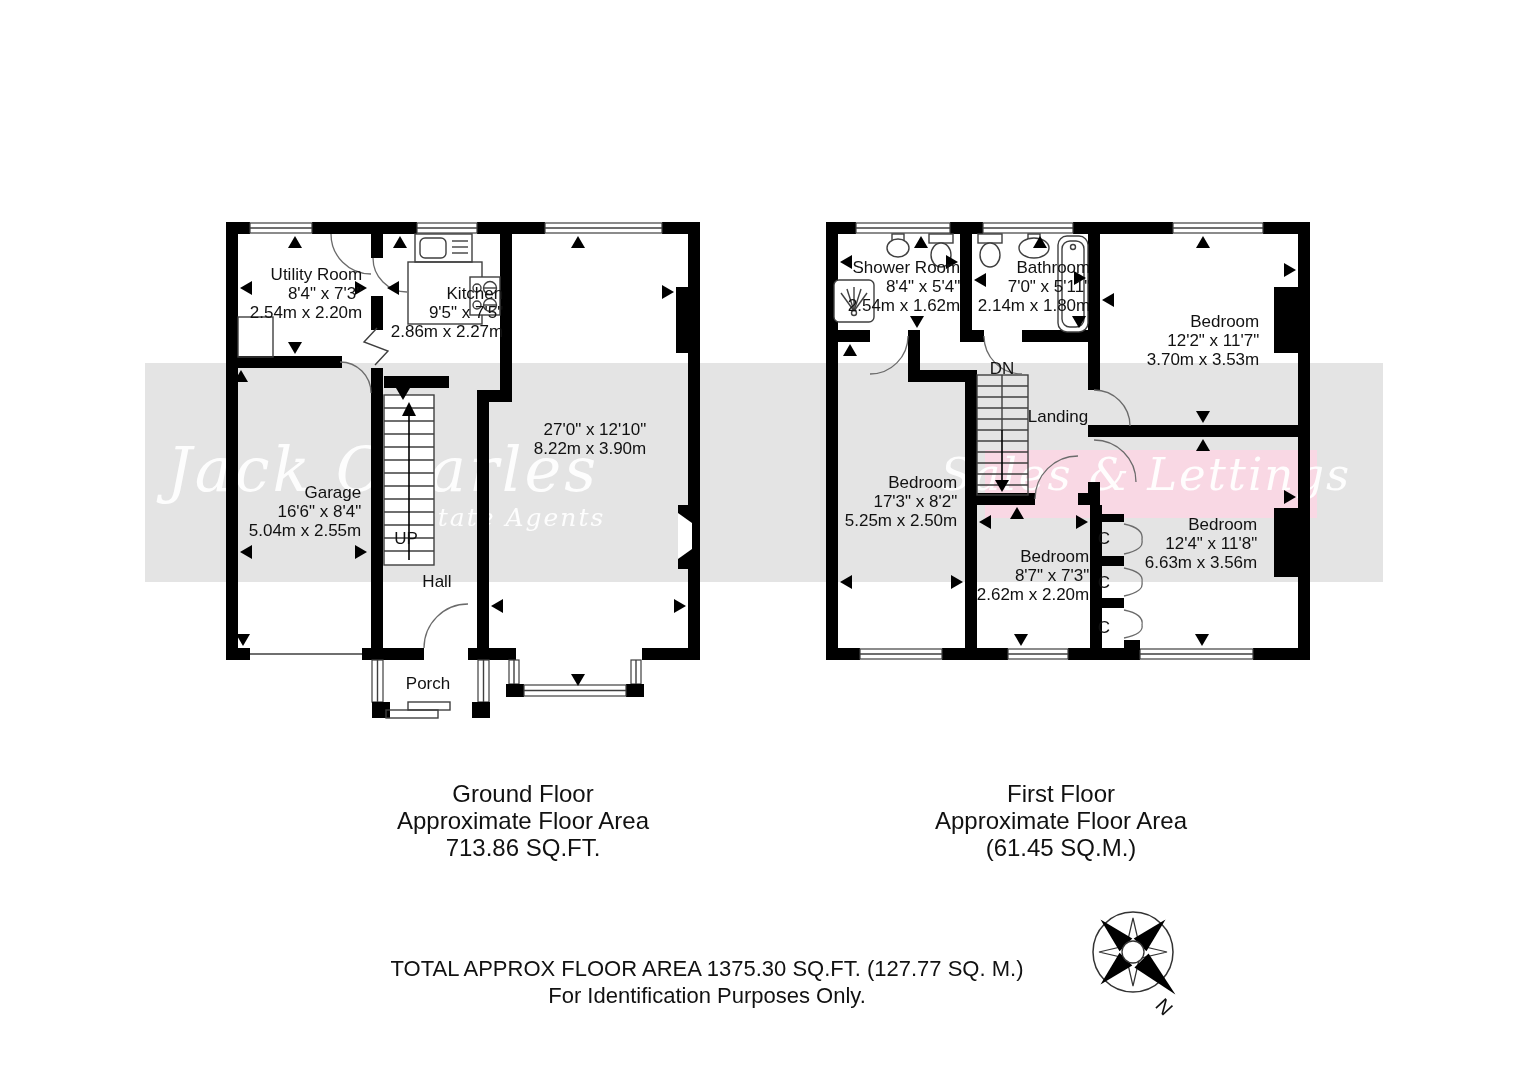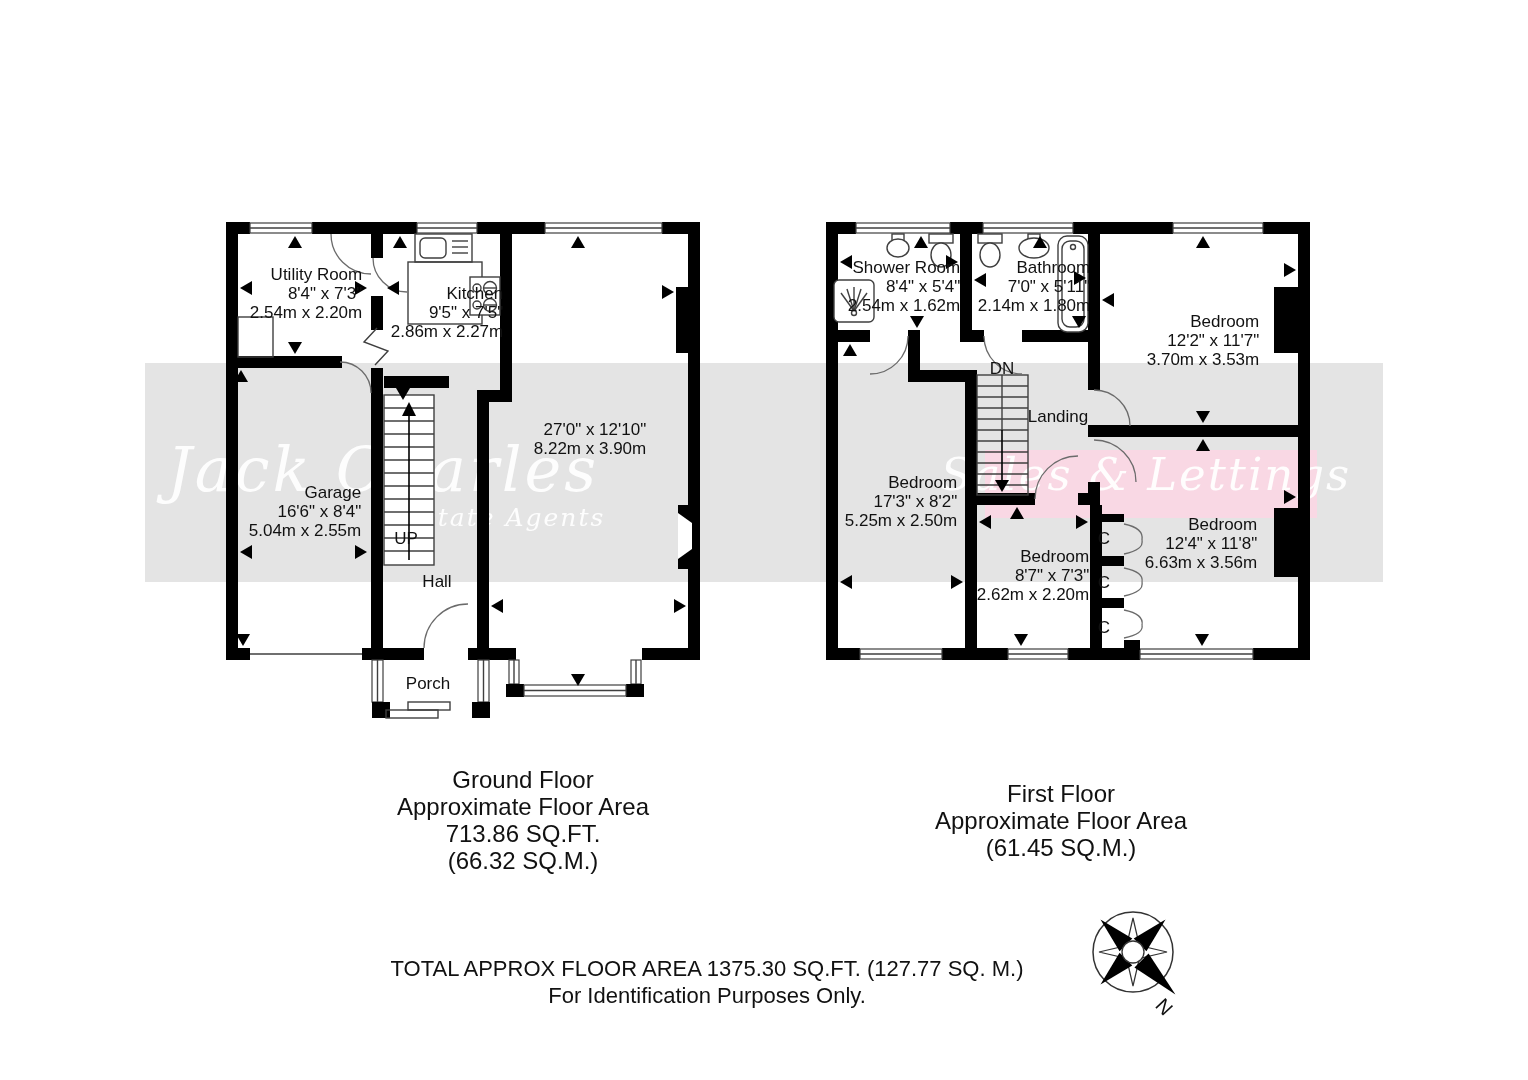--- a/index.html
+++ b/index.html
@@ -350,21 +350,20 @@
     <span>6.63m x 3.56m</span>
   </div>
   <div class="lbl" style="left:1104px;top:538px">C</div>
   <div class="lbl" style="left:1104px;top:582px">C</div>
   <div class="lbl" style="left:1104px;top:627px">C</div>
 
   <div class="caption" style="left:523px;top:820px">
     <span>Ground Floor</span>
     <span>Approximate Floor Area</span>
     <span>713.86 SQ.FT.</span>
-    <span>(66.32 SQ.M.)</span>
   </div>
   <div class="caption" style="left:1061px;top:820px">
     <span>First Floor</span>
     <span>Approximate Floor Area</span>
     <span>(61.45 SQ.M.)</span>
   </div>
 
   <div id="footer-text">
     <span>TOTAL APPROX FLOOR AREA 1375.30 SQ.FT. (127.77 SQ. M.)</span>
     <span>For Identification Purposes Only.</span>

